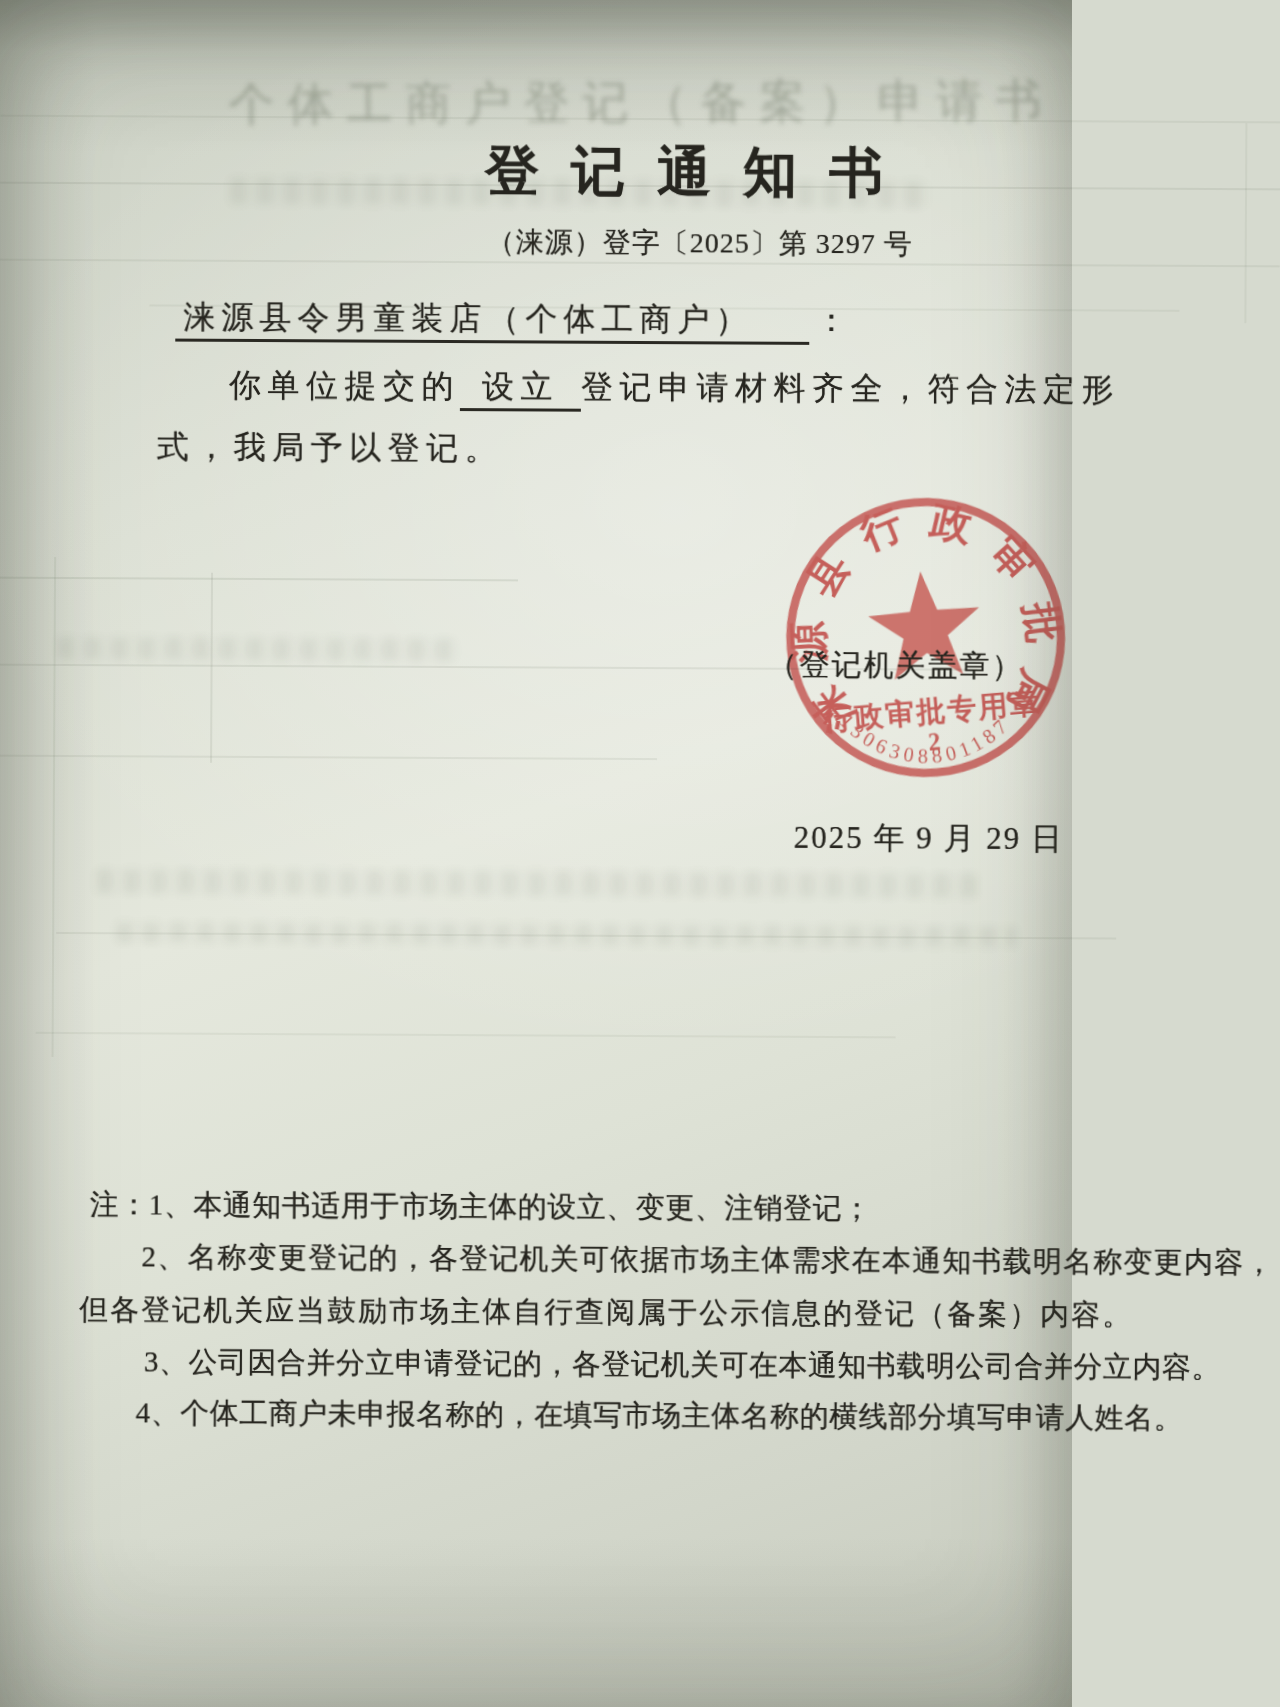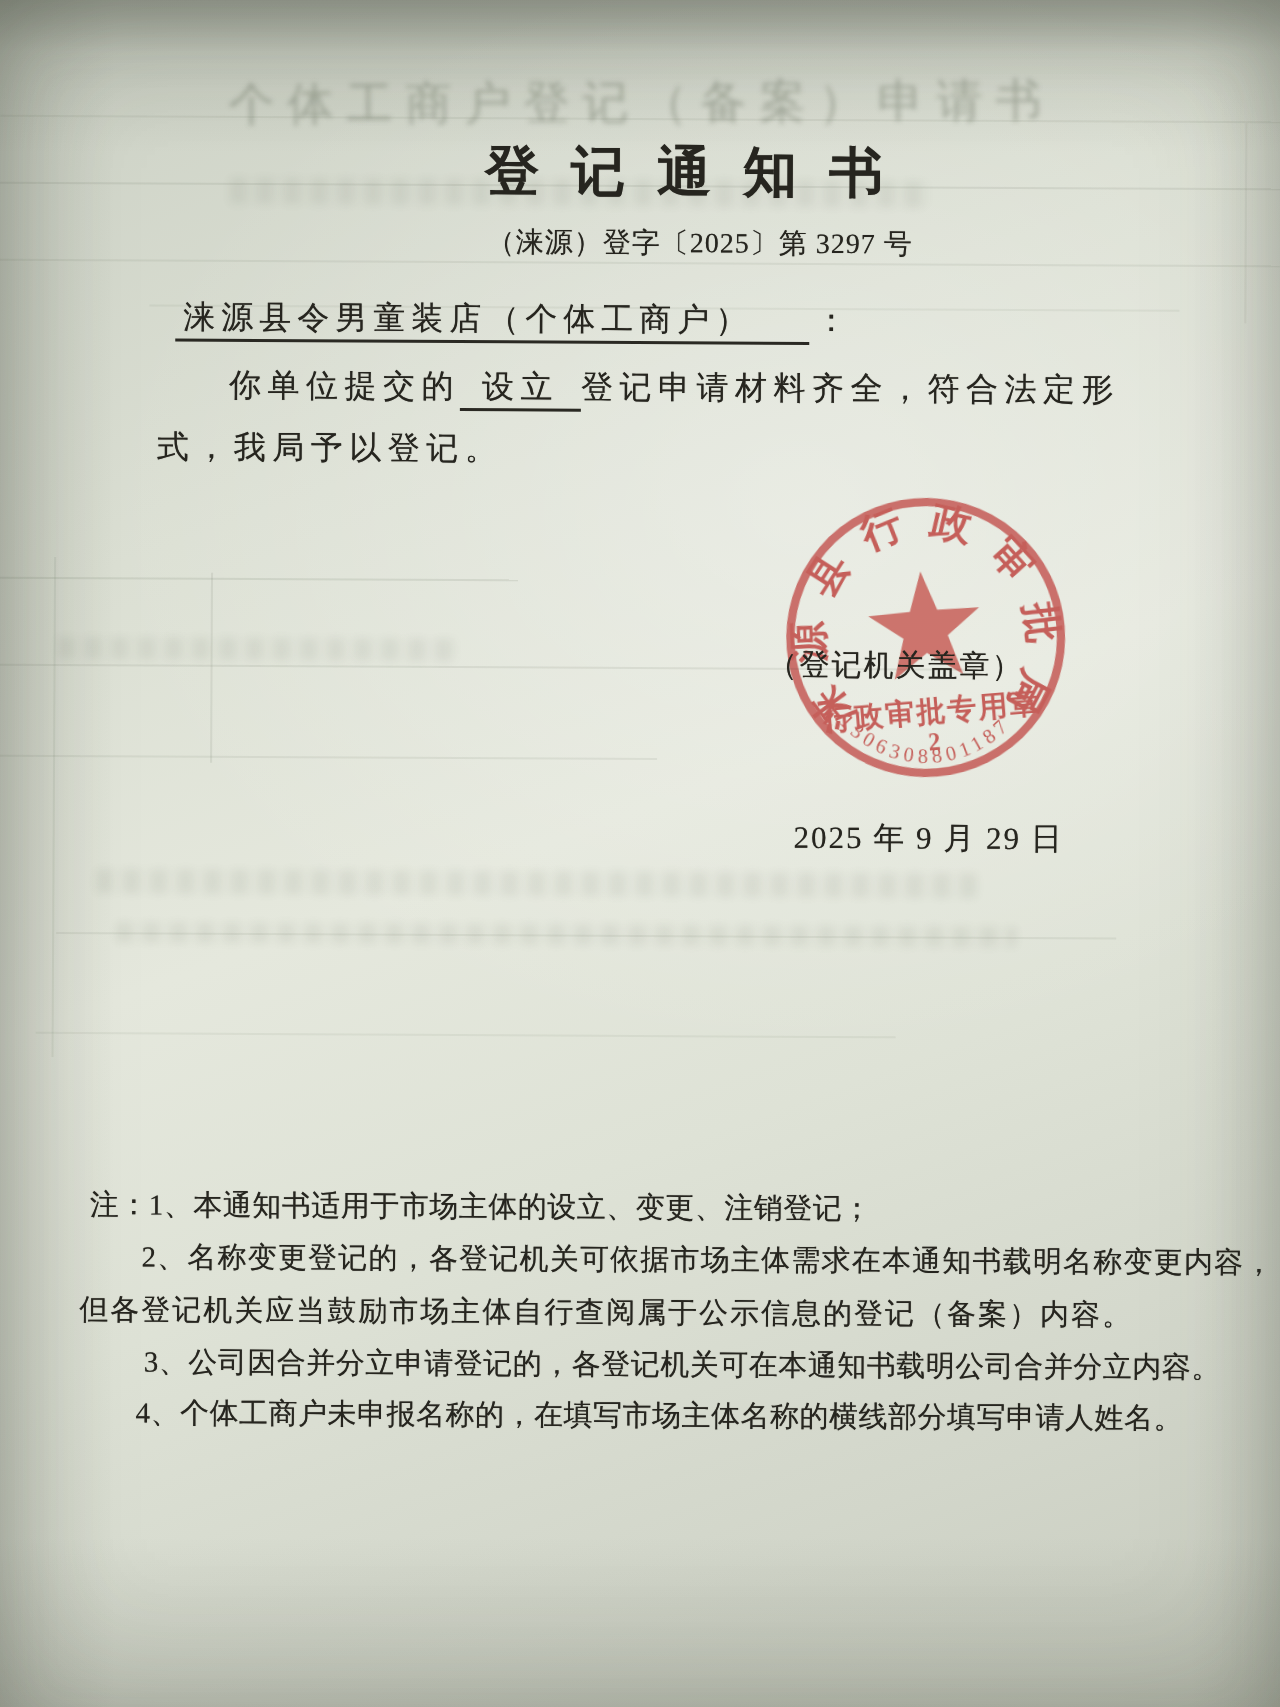--- a/index.html
+++ b/index.html
@@ -2,21 +2,21 @@
 <html><head>
 <meta charset="utf-8">
 <style>
   html,body{margin:0;padding:0;width:1280px;height:1707px;overflow:hidden;}
   body{
     font-family:"Liberation Serif","DejaVu Serif",serif;
     color:#26251f;
     background:#d6dacf;
   }
   .page{
-    position:absolute; inset:0; width:1280px; height:1707px;
+    position:absolute; inset:0; width:1072px; height:1707px;
     background:
       radial-gradient(ellipse 980px 760px at 63% 30%, rgba(255,255,255,0.30), rgba(255,255,255,0.0) 72%),
       linear-gradient(180deg, rgba(70,75,63,0.30) 0%, rgba(70,75,63,0.10) 3%, rgba(70,75,63,0.0) 9%),
       linear-gradient(90deg, rgba(70,75,63,0.14) 0%, rgba(70,75,63,0.0) 9%, rgba(70,75,63,0.0) 93%, rgba(70,75,63,0.08) 100%),
       linear-gradient(0deg, rgba(70,75,63,0.14) 0%, rgba(70,75,63,0.0) 10%),
       linear-gradient(160deg, #ccd1c5 0%, #dce0d4 28%, #e5e8dd 48%, #dee2d6 64%, #d2d6ca 84%, #c6cabd 100%);
   }
   .page::after{
     content:""; position:absolute; inset:0; pointer-events:none;
     box-shadow: inset 0 0 140px rgba(58,63,52,0.22), inset 0 30px 60px rgba(58,63,52,0.18);

